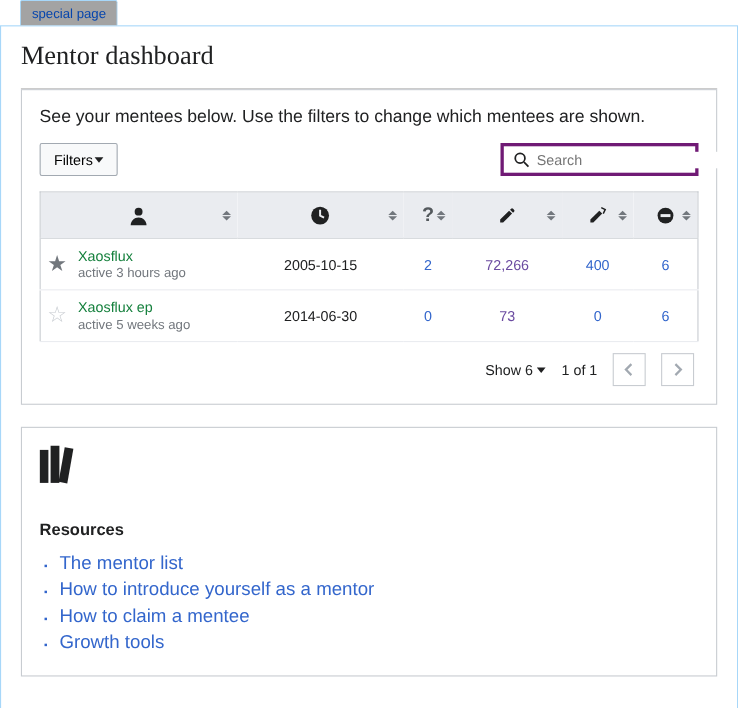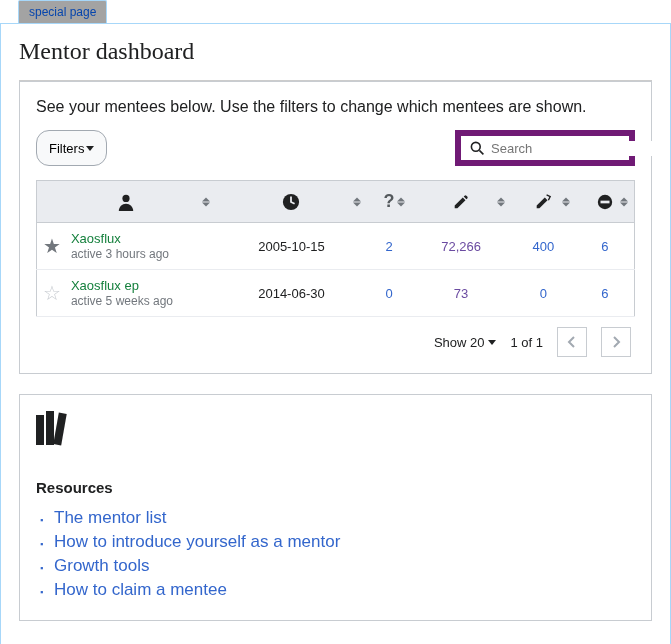--- a/index.html
+++ b/index.html
@@ -7,23 +7,23 @@
   .tab { display: inline-block; border: 1px solid #a7d7f9; border-bottom: none; padding: 4px 10px; font-size: 12px; color: #0645ad; background: #a3a3a3; margin-left: 18px; border-radius: 2px 2px 0 0; }
   .page { border: 1px solid #a7d7f9; padding: 14px 18px 18px 18px; min-height: 600px; }
   h1 { font-size: 24px; font-weight: normal; font-family: Georgia, serif; padding-bottom: 15px; border-bottom: 1px solid #ccc; }
   .subtitle { font-size: 12px; color: #54595d; margin-top: 4px; margin-bottom: 16px; }
   .card { border: 1px solid #c8ccd1; padding: 16px; margin-bottom: 20px; }
   .card-header { display: flex; justify-content: space-between; align-items: center; margin-bottom: 10px; }
   .card-title { font-size: 16px; font-weight: bold; }
   .info-icon { width: 20px; height: 20px; border: 1.5px solid #54595d; border-radius: 50%; display: flex; align-items: center; justify-content: center; font-family: Georgia, serif; font-style: italic; font-size: 13px; color: #54595d; cursor: pointer; }
   .desc { font-size: 16px; margin-bottom: 14px; }
   .controls { display: flex; justify-content: space-between; margin-bottom: 14px; }
-  .filters-btn { background: #f8f9fa; border: 1px solid #a2a9b1; padding: 6px 12px; font-size: 13px; cursor: pointer; display: flex; align-items: center; gap: 2px; border-radius: 13px; }
+  .filters-btn { background: #f8f9fa; border: 1px solid #a2a9b1; padding: 6px 12px; font-size: 13px; cursor: pointer; display: flex; align-items: center; gap: 2px; border-radius: 2px; }
   .chev-down { display: inline-block; width: 0; height: 0; border-left: 4px solid transparent; border-right: 4px solid transparent; border-top: 5px solid #202122; }
-  .search-box { border: 6px solid #701a75; display: flex; align-items: center; padding: 4px 8px; width: 180px; background: #fff; }
+  .search-box { border: 3px solid #701a75; display: flex; align-items: center; padding: 4px 8px; width: 180px; background: #fff; }
   .search-box input { border: none; outline: none; font-size: 13px; flex: 1; margin-left: 6px; }
   .search-icon svg { width: 16px; height: 16px; display: block; }
   table { width: 100%; border-collapse: collapse; border: 1px solid #c8ccd1; }
   thead th { background: #eaecf0; border-bottom: 1px solid #c8ccd1; padding: 10px 6px; text-align: center; position: relative; }
   thead th:first-child { width: 30%; }
   .sort { position: absolute; right: 6px; top: 50%; transform: translateY(-50%); display: flex; flex-direction: column; gap: 1px; }
   .sort::before { content: ""; border-left: 4px solid transparent; border-right: 4px solid transparent; border-bottom: 4px solid #72777d; }
   .sort::after { content: ""; border-left: 4px solid transparent; border-right: 4px solid transparent; border-top: 4px solid #72777d; }
   tbody td { padding: 8px 6px; text-align: center; border-bottom: 1px solid #eaecf0; font-size: 13px; }
   tbody td:first-child { text-align: left; }
@@ -149,21 +149,21 @@
           <td>2014-06-30</td>
           <td><span class="num-link">0</span></td>
           <td><span class="num-purple">73</span></td>
           <td><span class="num-link">0</span></td>
           <td><span class="num-link">6</span></td>
         </tr>
       </tbody>
     </table>
     <div class="table-footer">
       <div class="show-sel">
-        <span>Show 20</span>
+        <span>Show 6</span>
         <span class="chev-down"></span>
       </div>
       <div class="page-info">1 of 1</div>
       <button class="nav-btn">
         <svg viewBox="0 0 12 12">
             <path d="M8 1L3 6l5 5" fill="none" stroke="#a2a9b1" stroke-width="2"></path>
           </svg>
       </button>
       <button class="nav-btn">
         <svg viewBox="0 0 12 12">
@@ -178,20 +178,20 @@
       <svg viewBox="0 0 42 36" fill="#202122">
         <rect x="0" y="4" width="8" height="30"></rect>
         <rect x="10" y="0" width="8" height="34"></rect>
         <rect x="20" y="2" width="8" height="32" transform="rotate(10 24 18)"></rect>
       </svg>
     </div>
     <div class="resources-title">Resources</div>
     <ul class="resources-list">
       <li><a href="#">The mentor list</a></li>
       <li><a href="#">How to introduce yourself as a mentor</a></li>
+      <li><a href="#">How to claim a mentee</a></li>
       <li><a href="#">Growth tools</a></li>
-      <li><a href="#">How to claim a mentee</a></li>
     </ul>
   </div>
 </div>
 
 
 
 
 </body></html>

